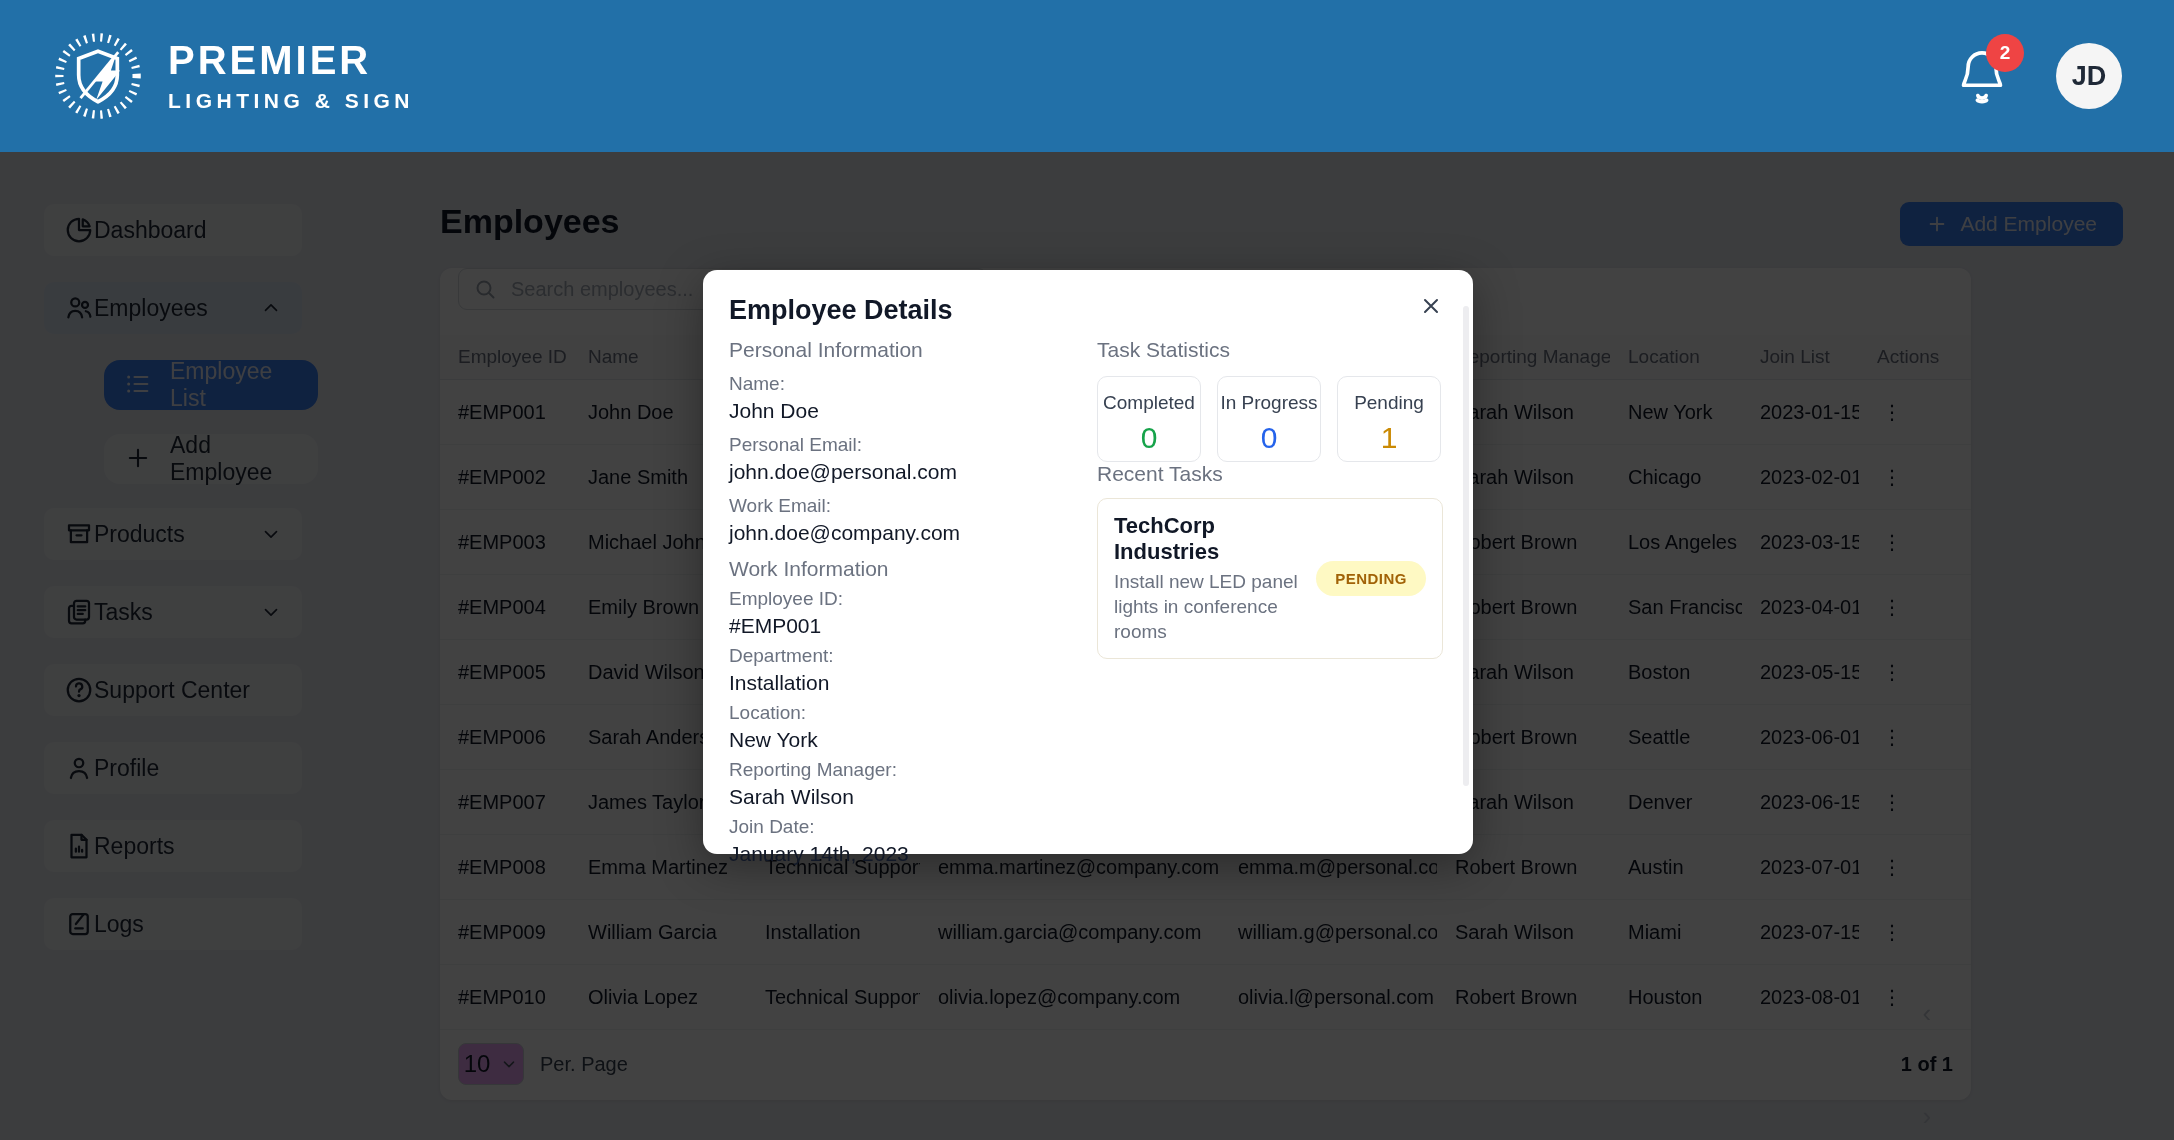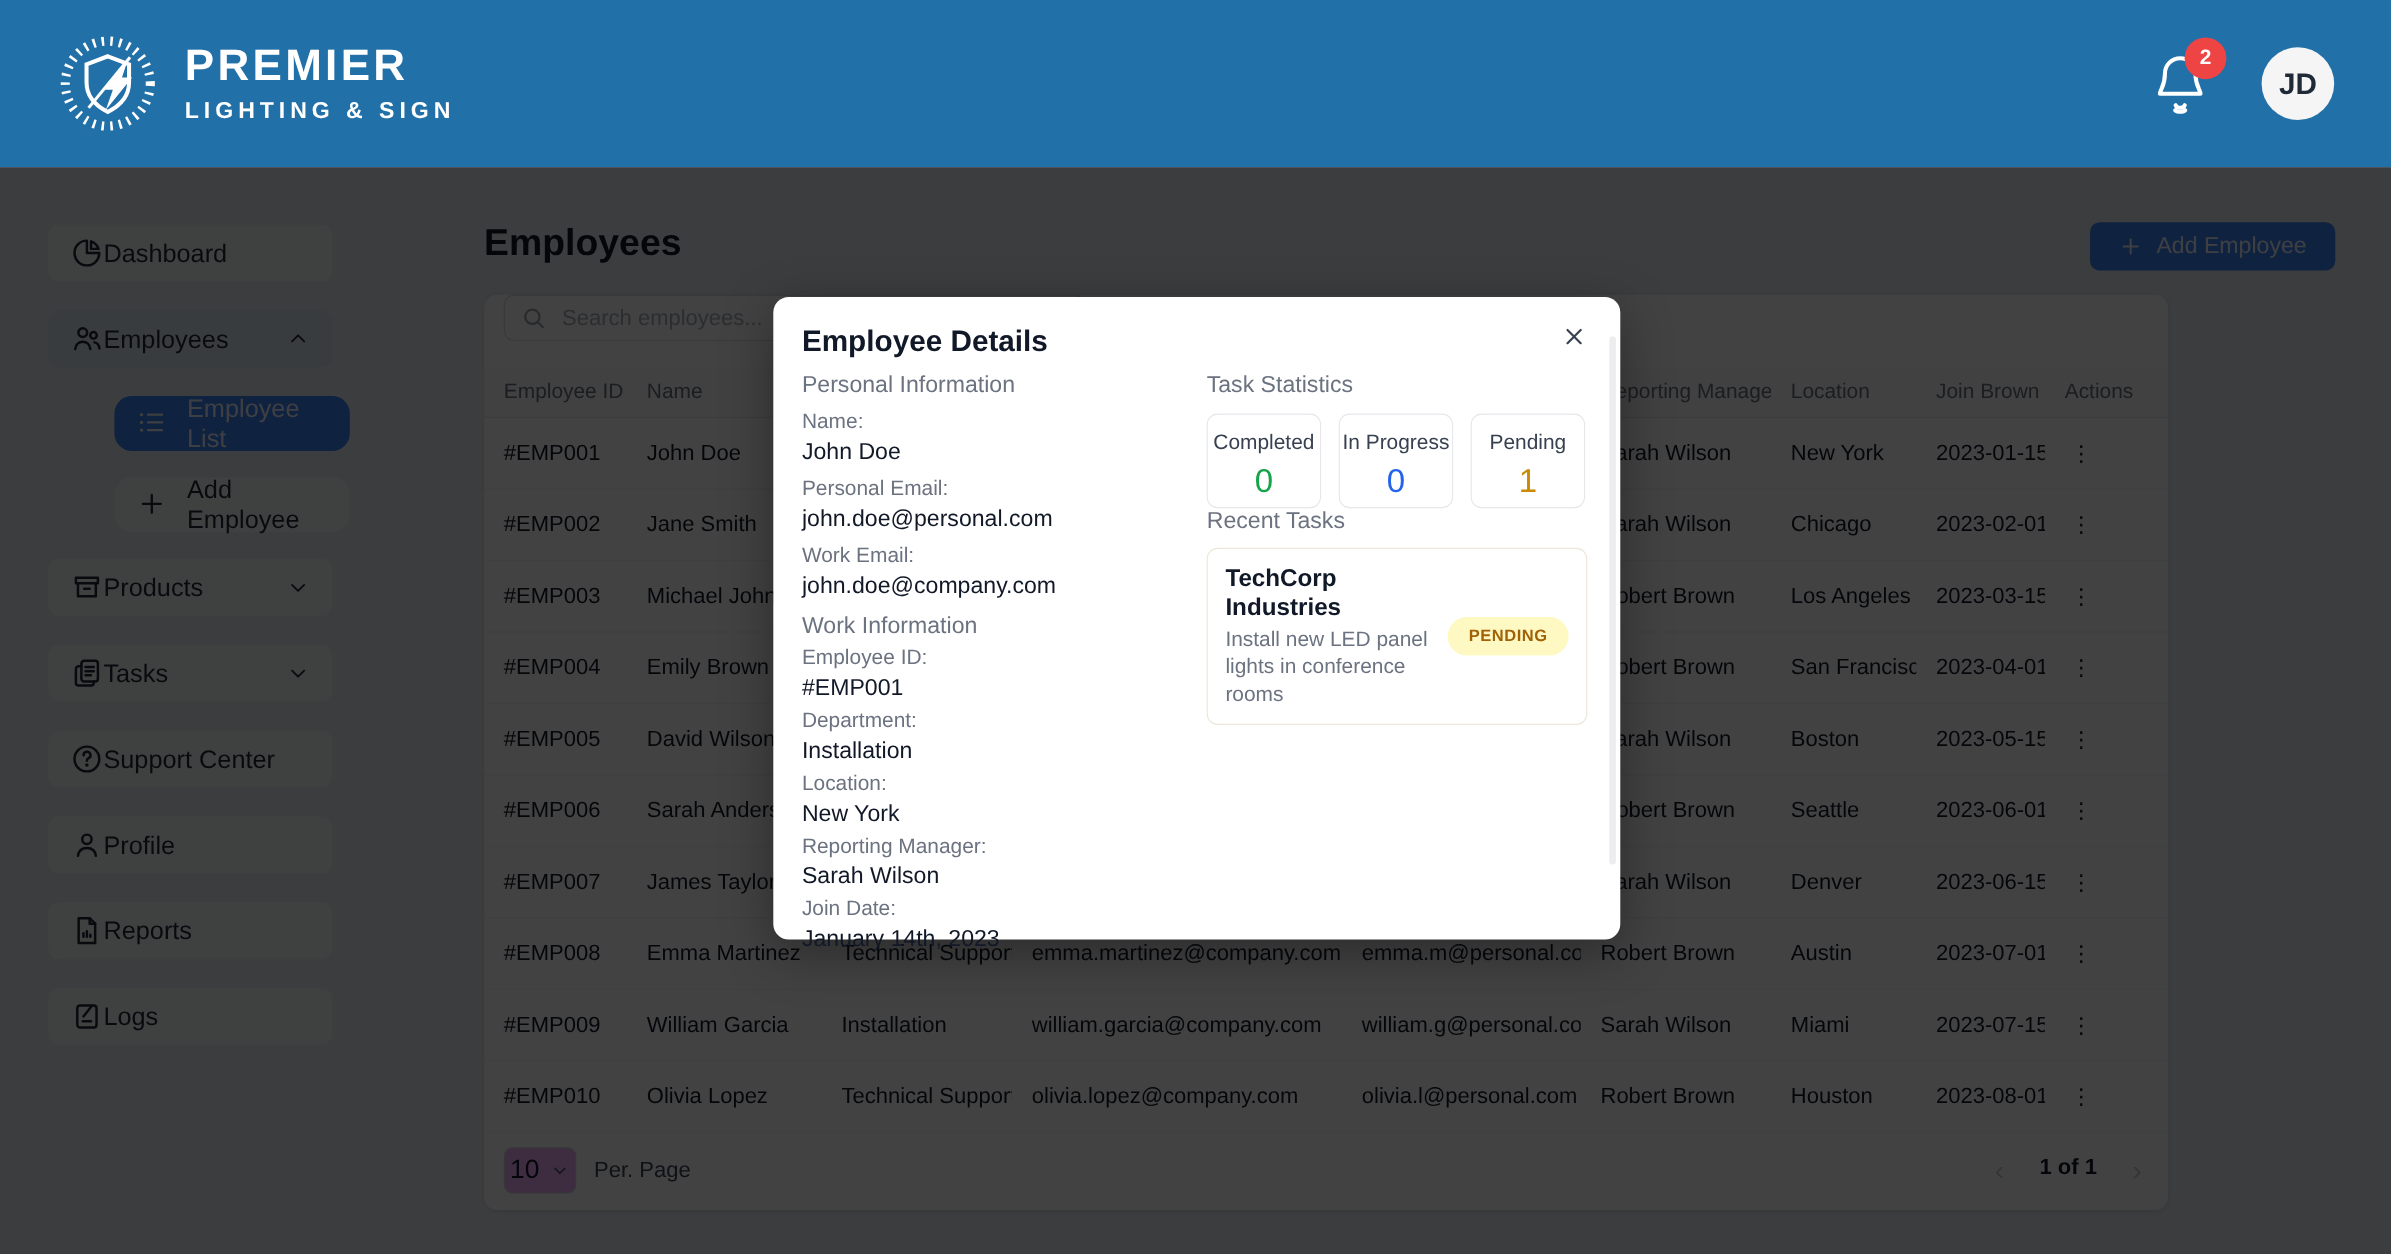--- a/index.html
+++ b/index.html
@@ -57,21 +57,21 @@
   table.emp td{font-size:20px;color:#111827;padding:0 0 0 18px;height:65px;border-bottom:1px solid #f0f1f3;
     white-space:nowrap;overflow:hidden;}
   td.actions{color:#374151;font-size:24px;}
   .kebab{cursor:pointer;display:inline-block;width:30px;text-align:center;letter-spacing:0;}
 
   .card-footer{display:flex;align-items:center;padding:14px 18px 16px 18px;height:70px;}
   .pp-select{display:flex;align-items:center;justify-content:center;gap:10px;width:66px;height:42px;
     border:1px solid #cfd4db;border-radius:8px;font-size:24px;color:#111827;cursor:pointer;background:#f0abfc;}
   .pp-select svg{stroke:#4b5563;fill:none;stroke-width:2;stroke-linecap:round;stroke-linejoin:round;}
   .pp-label{font-size:20px;color:#374151;margin-left:16px;}
-  .pager{margin-left:auto;display:flex;gap:26px;}
+  .pager{margin-left:auto;display:flex;align-items:center;gap:26px;flex-direction:column;}
   .pager .pg-btn{color:#c9ced6;font-size:26px;background:none;border:none;cursor:pointer;line-height:1;
     font-family:"Liberation Sans","DejaVu Sans",sans-serif;}
   .pager .pg-info{font-size:20px;font-weight:bold;color:#111827;}
 
   
   .overlay{position:absolute;top:152px;left:0;width:2174px;height:988px;background:rgba(0,0,0,0.74);z-index:40;}
   .modal{position:absolute;left:703px;top:270px;width:770px;height:584px;background:#ffffff;border-radius:14px;
     z-index:50;box-shadow:0 12px 45px rgba(0,0,0,.35);padding:24px 30px 0 26px;display:flex;}
   .modal-close{position:absolute;top:16px;right:22px;width:40px;height:40px;background:none;border:none;
     cursor:pointer;display:flex;align-items:center;justify-content:center;}
@@ -288,21 +288,21 @@
           </colgroup>
         <thead>
           <tr>
             <th>Employee ID</th>
             <th>Name</th>
             <th>Department</th>
             <th>Work Email</th>
             <th>Personal Email</th>
             <th>Reporting Manager</th>
             <th>Location</th>
-            <th>Join Brown</th>
+            <th>Join List</th>
             <th>Actions</th>
           </tr>
         </thead>
         <tbody id="emp-tbody">
         <tr>
           <td>#EMP001</td>
           <td>John Doe</td>
           <td>Installation</td>
           <td>john.doe@company.com</td>
           <td>john.doe@personal.com</td>

